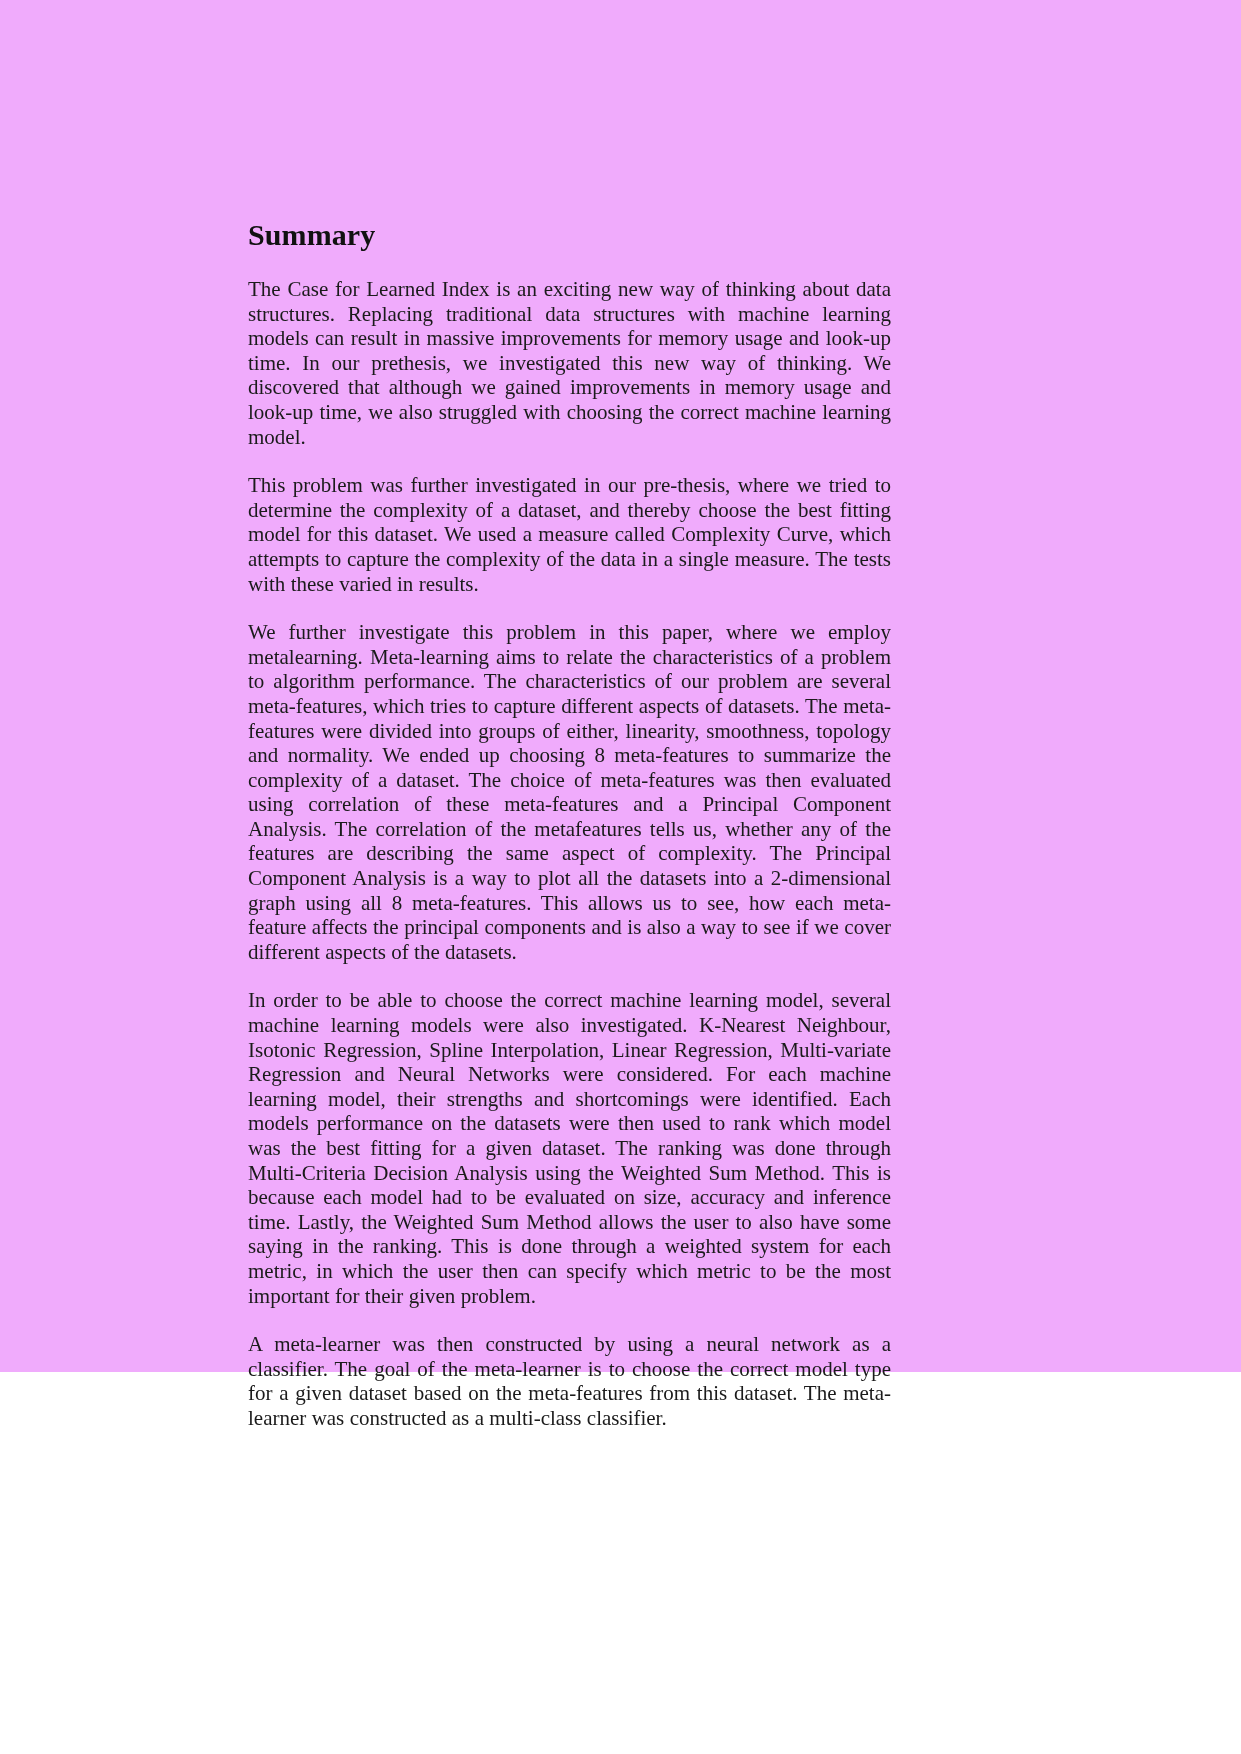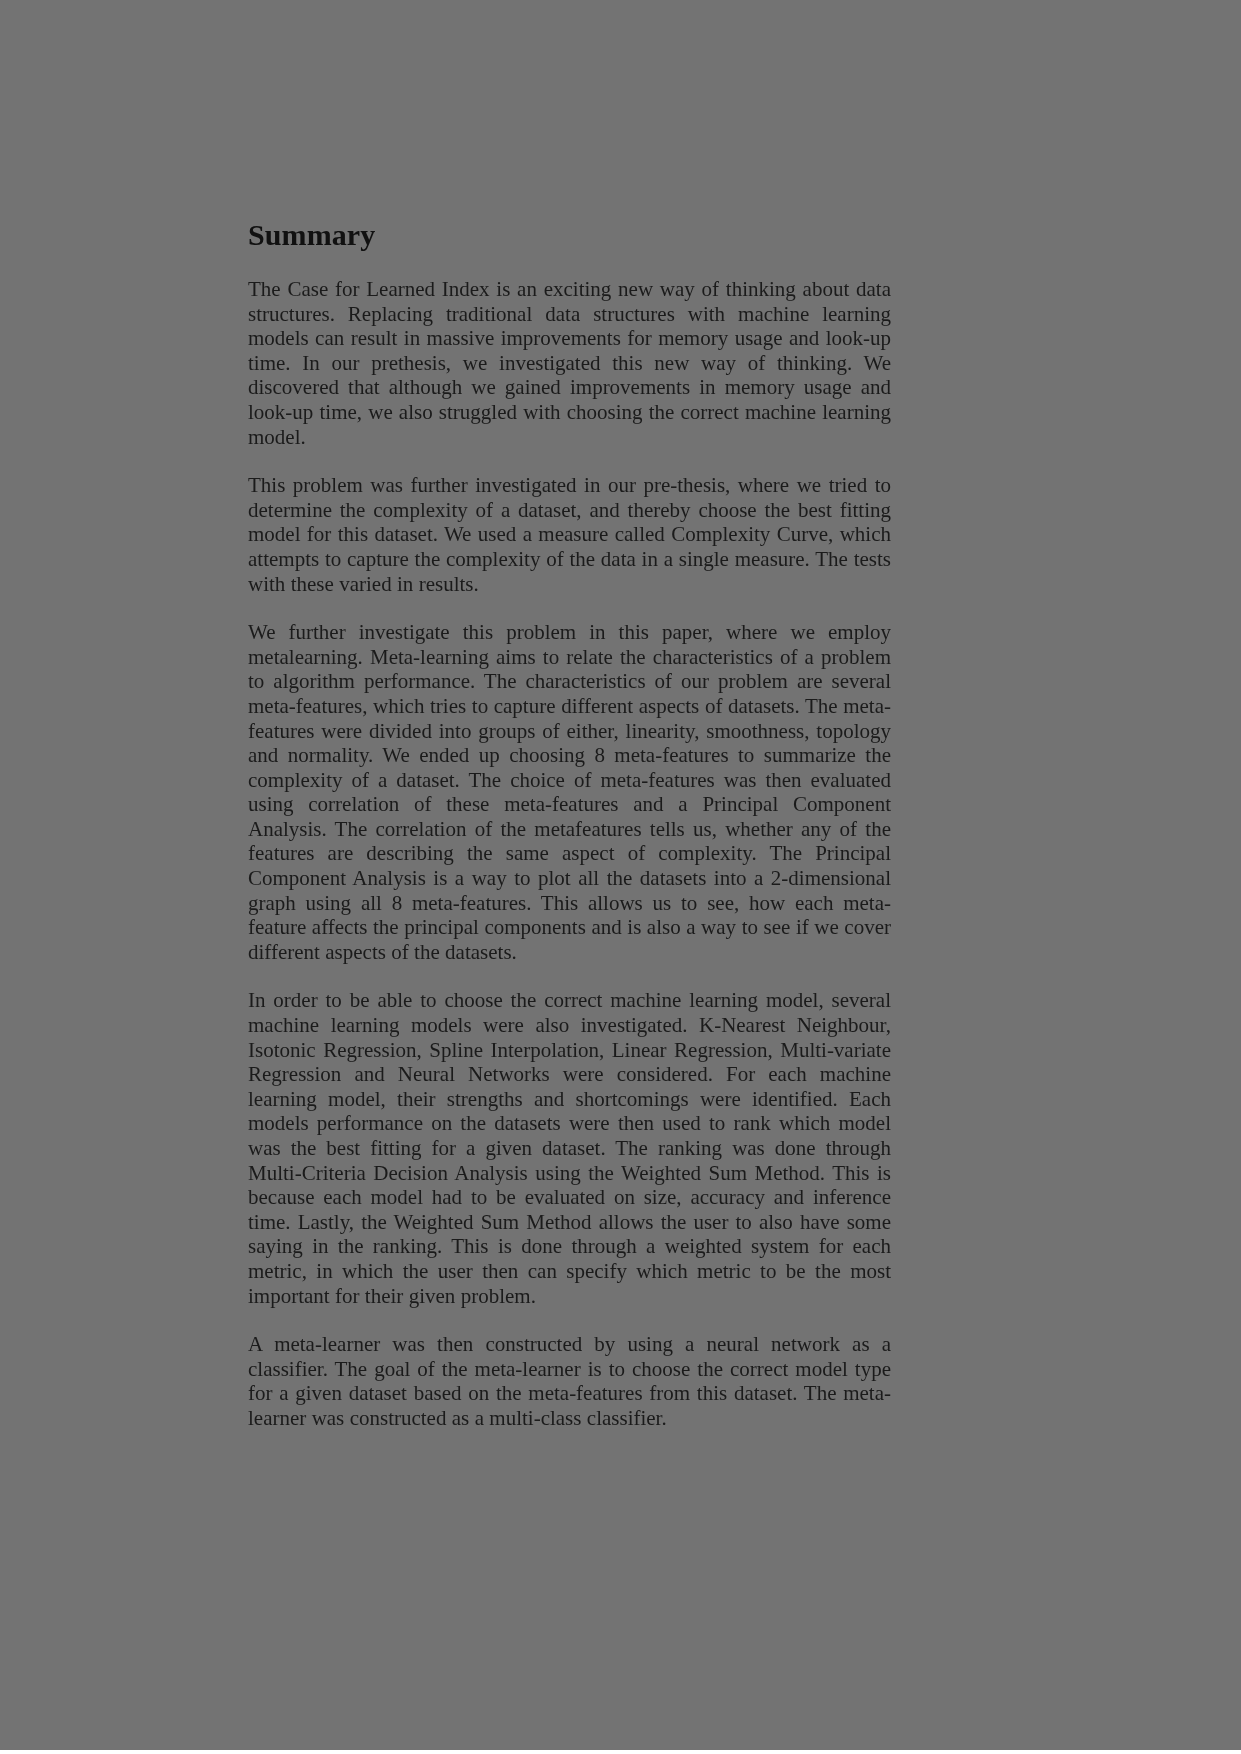--- a/index.html
+++ b/index.html
@@ -14,22 +14,22 @@
     position: relative;
     font-family: "Liberation Serif", "DejaVu Serif", serif;
     color: #1a1a1a;
     overflow: hidden;
   }
   .page {
     position: absolute;
     left: 0;
     top: 0;
     width: 1241px;
-    height: 1750px;
-    background: #737373;
+    height: 1372px;
+    background: #f0abfc;
   }
   .content {
     position: absolute;
     left: 248px;
     top: 218px;
     width: 643px;
   }
   .doc-heading {
     font-size: 30px;
     font-weight: 700;

